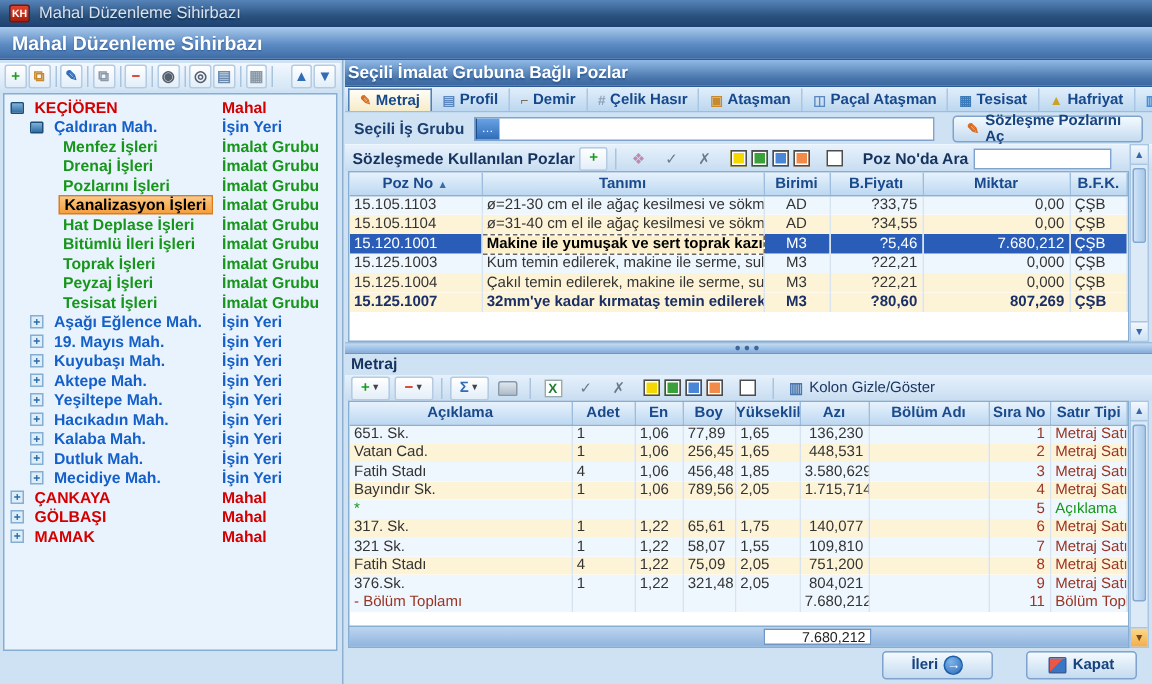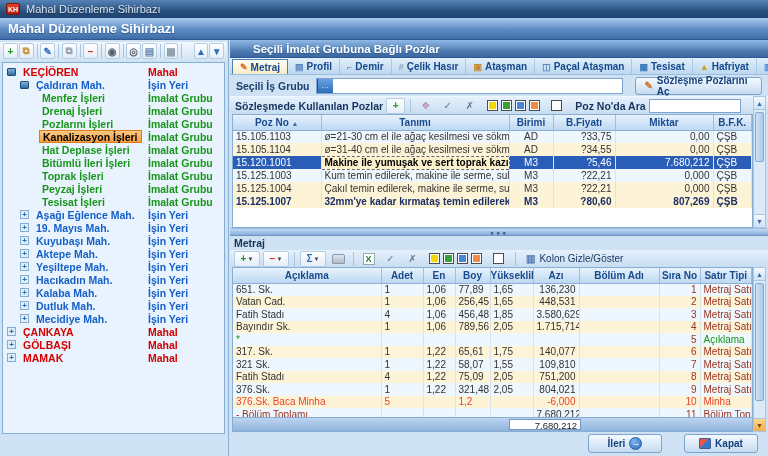--- a/index.html
+++ b/index.html
@@ -37,21 +37,21 @@
   .exp-folder { width:9px; height:8px; background:linear-gradient(#7fb2d8,#2e6da4); border:1px solid #1d4e7a;
     border-radius:1px; margin-right:4px; flex:none; }
   .exp-plus { width:9px; height:9px; background:#ddeefb; border:1px solid #86aed2; color:#2d6ca6;
     font-size:8px; line-height:7px; text-align:center; margin-right:4px; flex:none; }
   .exp-none { width:6px; flex:none; }
 
   
   #right { position:absolute; left:230px; top:40px; right:0; bottom:0; background:#cfe2f4; }
   .rhead { position:absolute; left:0; top:0; right:0; height:18px;
     background:linear-gradient(#8fb9e6,#4a77ad 70%,#3c67a0); border-bottom:1px solid #2d5a94;
-    display:flex; align-items:center; padding:0 23px; }
+    display:flex; align-items:center; padding:0 2px; }
   .rhead .t { color:#fff; font-size:11.5px; font-weight:bold; text-shadow:0 1px 1px #2d5a94; }
   #tabbar { position:absolute; left:0; top:18px; right:0; height:17px;
     background:linear-gradient(#e2effb,#bcd7ef); border-bottom:1px solid #9dbdde;
     display:flex; align-items:stretch; padding:1px 2px 0 2px; }
   .tab { display:flex; align-items:center; gap:3px; padding:0 7px; font-size:10px; font-weight:bold;
     color:#16488c; border-right:1px solid #a9c6e2; cursor:default; white-space:nowrap; }
   .tab.sel { background:linear-gradient(#fffef6,#f7ecc8); border:1px solid #4d7fb8; border-bottom:none; }
   .tab .ic { font-size:9px; }
 
   .isgrubu { position:absolute; left:0; top:35px; right:0; height:21px; display:flex; align-items:center;
@@ -691,31 +691,20 @@
               <td>376.Sk.</td>
               <td>1</td>
               <td>1,22</td>
               <td>321,48</td>
               <td>2,05</td>
               <td class="ar">804,021</td>
               <td></td>
               <td class="ar" style="color: rgb(153, 51, 34);">9</td>
               <td style="color: rgb(153, 51, 34);">Metraj Satırı</td>
             </tr>
-            <tr class="cream">
-              <td style="color: rgb(232, 68, 42);">376.Sk. Baca Minha</td>
-              <td style="color: rgb(232, 68, 42);">5</td>
-              <td style="color: rgb(232, 68, 42);"></td>
-              <td style="color: rgb(232, 68, 42);">1,2</td>
-              <td style="color: rgb(232, 68, 42);"></td>
-              <td class="ar" style="color: rgb(232, 68, 42);">-6,000</td>
-              <td style="color: rgb(232, 68, 42);"></td>
-              <td class="ar" style="color: rgb(232, 68, 42);">10</td>
-              <td style="color: rgb(232, 68, 42);">Minha</td>
-            </tr>
             <tr class="light">
               <td style="color: rgb(153, 51, 34);">- Bölüm Toplamı</td>
               <td></td>
               <td></td>
               <td></td>
               <td></td>
               <td class="ar">7.680,212</td>
               <td></td>
               <td class="ar" style="color: rgb(153, 51, 34);">11</td>
               <td style="color: rgb(153, 51, 34);">Bölüm Toplamı</td>

